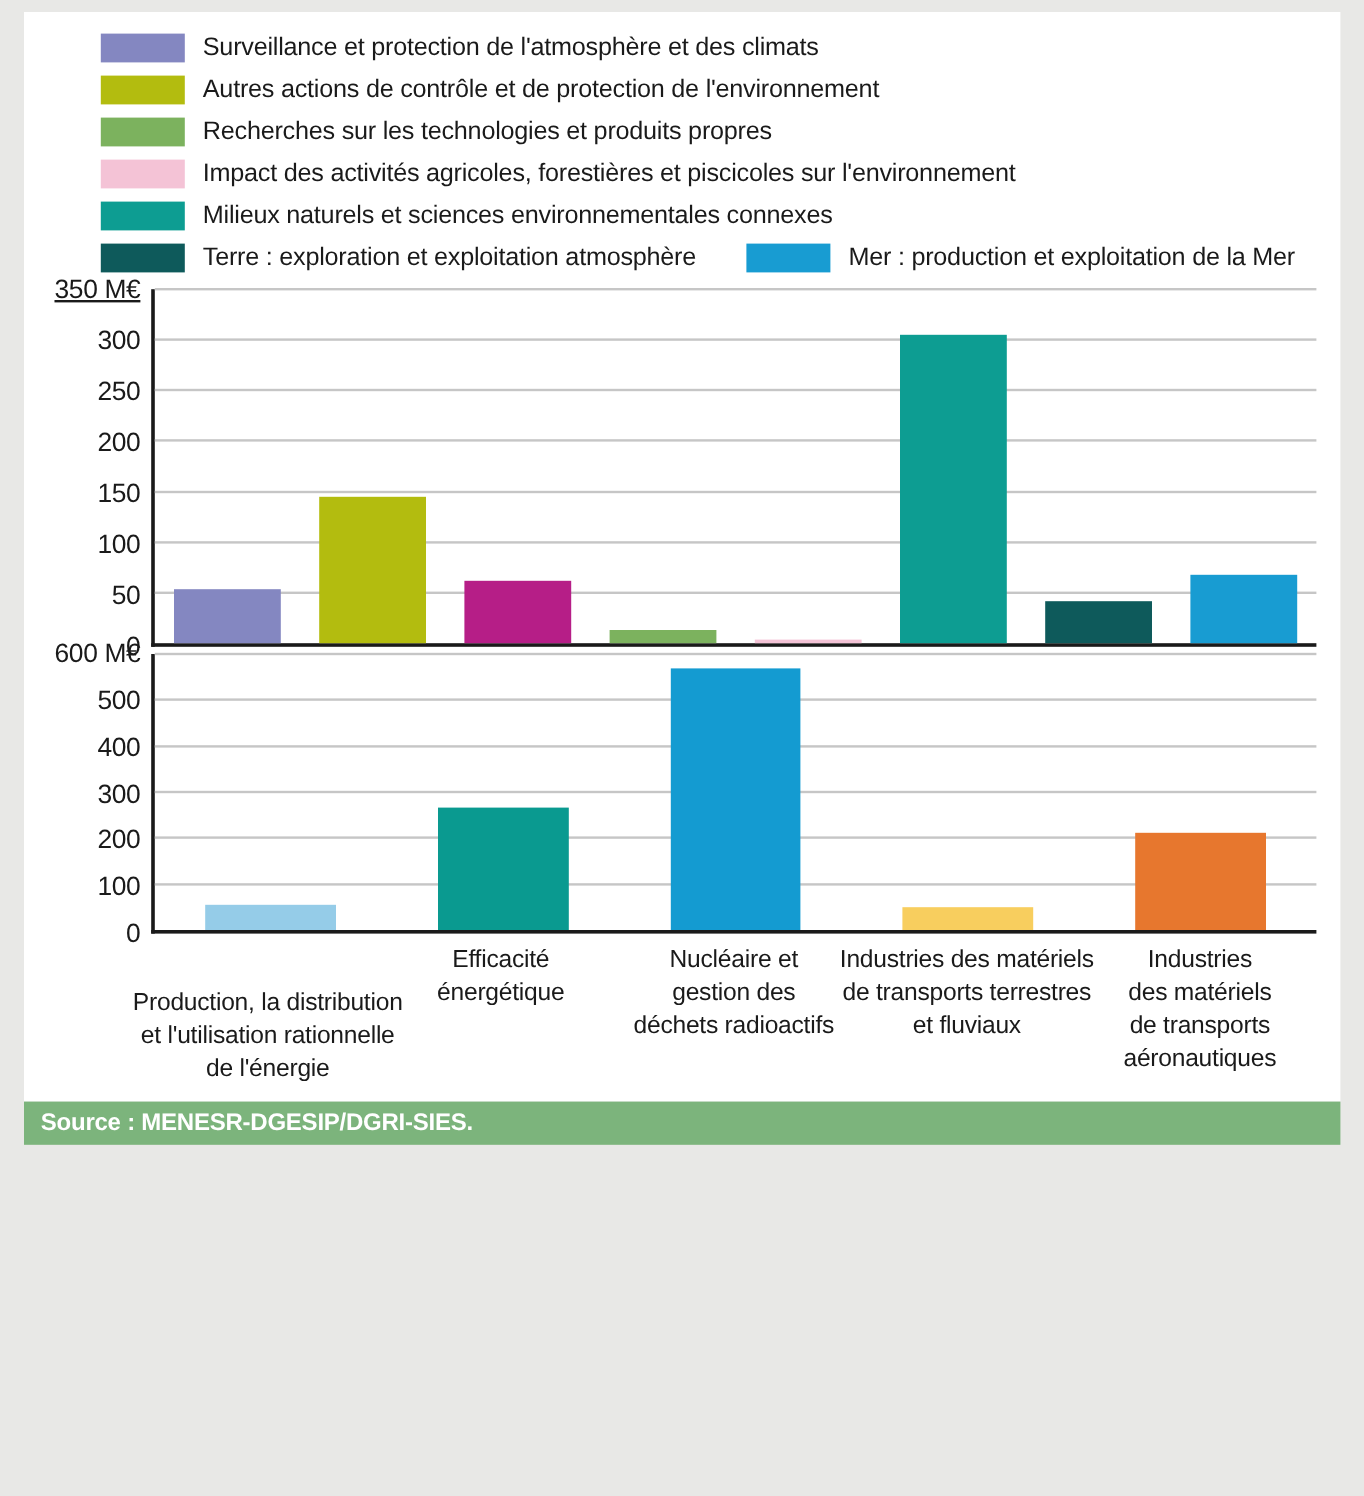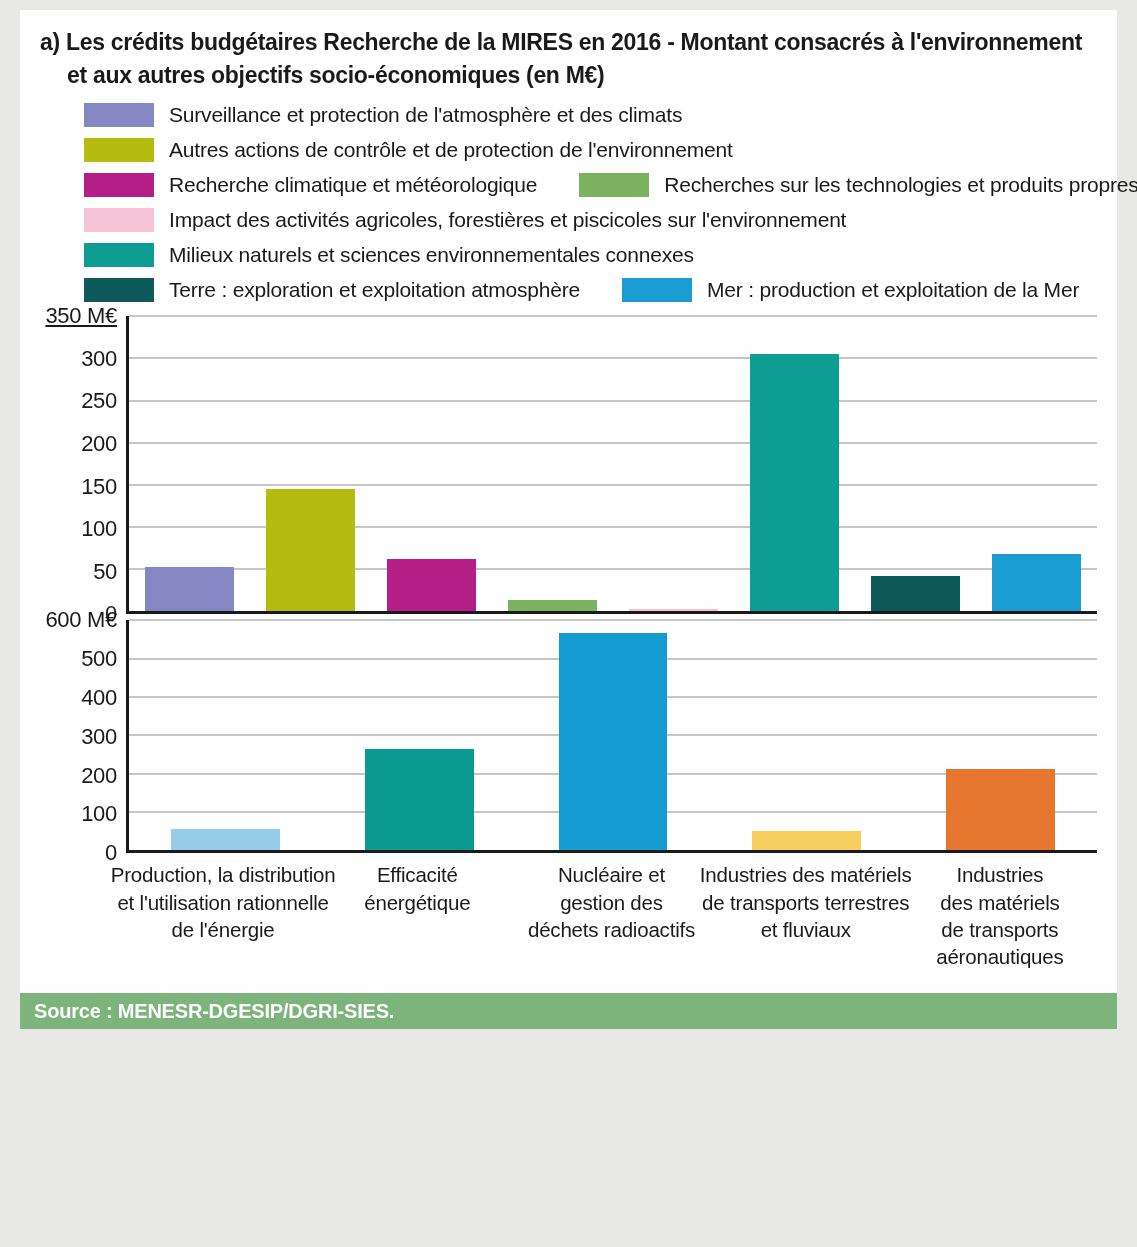--- a/index.html
+++ b/index.html
@@ -79,41 +79,35 @@
   .source-text{color:#ffffff;font-weight:bold;font-size:20px;letter-spacing:-0.2px;}
 </style>
 </head>
 <body>
 
 <div class="page">
 
 
   <div class="panel">
 
-    <h2 class="panel-title a">a) Les crédits budgétaires Recherche de la MIRES en 2016 - Montant consacrés à l'environnement
-et aux autres objectifs socio-économiques (en M€)</h2>
 
     <div class="legend">
         <div class="legend-row">
           <div class="legend-item">
             <span class="legend-swatch" style="background: rgb(132, 135, 193);"></span>
             <span class="legend-label">Surveillance et protection de l'atmosphère et des climats</span>
           </div>
         </div>
         <div class="legend-row">
           <div class="legend-item">
             <span class="legend-swatch" style="background: rgb(179, 188, 15);"></span>
             <span class="legend-label">Autres actions de contrôle et de protection de l'environnement</span>
           </div>
         </div>
         <div class="legend-row">
-          <div class="legend-item">
-            <span class="legend-swatch" style="background: rgb(182, 30, 135);"></span>
-            <span class="legend-label">Recherche climatique et météorologique</span>
-          </div>
           <div class="legend-item">
             <span class="legend-swatch" style="background: rgb(124, 178, 94);"></span>
             <span class="legend-label">Recherches sur les technologies et produits propres</span>
           </div>
         </div>
         <div class="legend-row">
           <div class="legend-item">
             <span class="legend-swatch" style="background: rgb(244, 195, 214);"></span>
             <span class="legend-label">Impact des activités agricoles, forestières et piscicoles sur l'environnement</span>
           </div>
@@ -188,21 +182,21 @@
             <div class="gridline" style="top: 66.6667%;"></div>
             <div class="gridline" style="top: 83.3333%;"></div>
             <div class="bar" style="left: 4.39%; width: 11.22%; height: 9.16667%; background: rgb(149, 204, 232);"></div>
             <div class="bar" style="left: 24.39%; width: 11.22%; height: 44.1667%; background: rgb(10, 154, 144);"></div>
             <div class="bar" style="left: 44.39%; width: 11.22%; height: 94.6667%; background: rgb(20, 155, 209);"></div>
             <div class="bar" style="left: 64.39%; width: 11.22%; height: 8.33333%; background: rgb(248, 206, 94);"></div>
             <div class="bar" style="left: 84.39%; width: 11.22%; height: 35.3333%; background: rgb(231, 119, 46);"></div>
           </div>
       </div>
       <div class="xlabels">
-          <div class="xlabel" style="left: 10%;">Production, la distribution
+          <div class="xlabel" style="left: 10%; margin-top: 36px;">Production, la distribution
 et l'utilisation rationnelle
 de l'énergie</div>
           <div class="xlabel" style="left: 30%;">Efficacité
 énergétique</div>
           <div class="xlabel" style="left: 50%;">Nucléaire et
 gestion des
 déchets radioactifs</div>
           <div class="xlabel" style="left: 70%;">Industries des matériels
 de transports terrestres
 et fluviaux</div>

